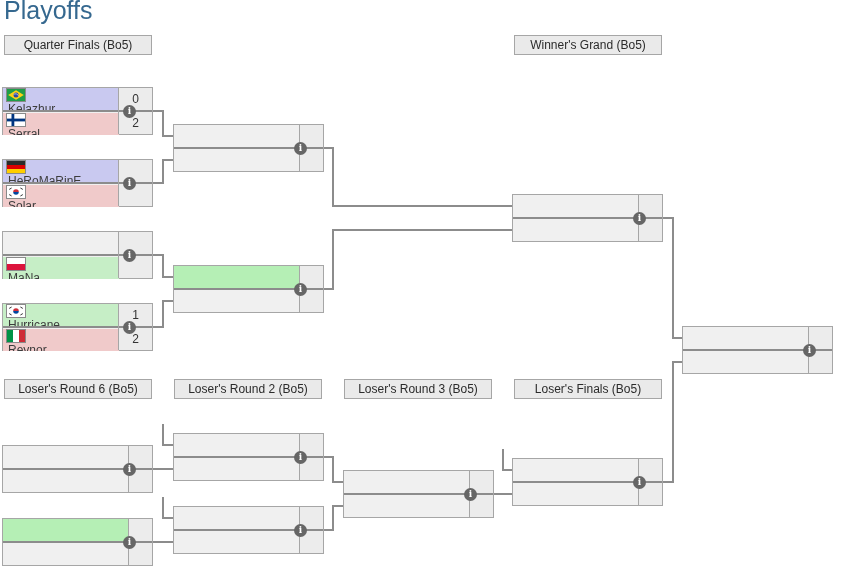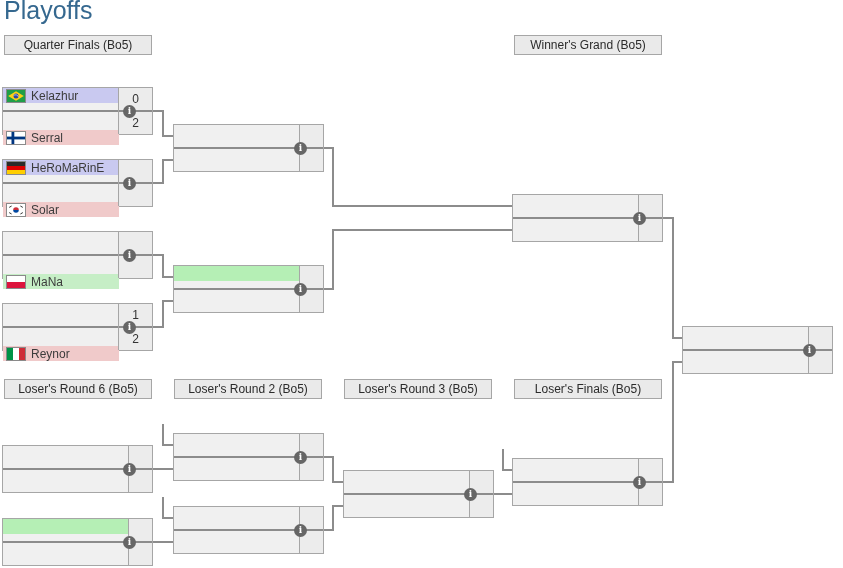--- a/index.html
+++ b/index.html
@@ -8,23 +8,23 @@
 
   .page-title{position:absolute;left:4px;top:-4px;font-size:25px;font-weight:400;
               color:#35688f;letter-spacing:0px;}
 
   .rh{position:absolute;width:148px;height:20px;box-sizing:border-box;
       background:#eaeaea;border:1px solid #a6a6a6;text-align:center;
       font-size:12px;line-height:18px;color:#2b2b2b;}
 
   .match{position:absolute;width:151px;height:48px;box-sizing:border-box;
          background:#f0f0f0;border:1px solid #a6a6a6;}
-  .row{position:absolute;left:0;top:0;right:23px;height:15px;display:flex;
-       align-items:flex-end;font-size:12px;color:#3c3c3c;overflow:hidden;}
-  .row.b{top:42px;}
+  .row{position:absolute;left:0;top:0;right:23px;height:22px;display:flex;
+       align-items:flex-start;font-size:12px;color:#3c3c3c;overflow:hidden;flex-direction:column;}
+  .row.b{top:25px;}
   .wide .row{right:33px;}
   .mid{position:absolute;left:0;right:0;top:22px;height:2px;background:#8c8c8c;}
   .vsep{position:absolute;top:0;bottom:0;right:23px;width:1px;background:#a6a6a6;}
   .wide .vsep{right:33px;}
   .score{position:absolute;right:0;top:0;width:23px;height:22px;background:#ececec;
          text-align:center;line-height:22px;font-size:12px;color:#333;}
   .wide .score{width:33px;}
   .score.b{top:24px;}
   .info{position:absolute;right:16px;top:17px;width:13px;height:13px;z-index:5;
         border-radius:50%;background:#666;color:#fff;text-align:center;
@@ -174,20 +174,36 @@
         </span>
       <span class="pname">MaNa</span>
     </div>
     <div class="vsep"></div>
     <div class="score"></div>
     <div class="score b"></div>
     <div class="info">i</div>
   </div>
 
   <div class="match wide" style="left:2px;top:303px">
+    <div class="row protoss">
+      <span class="flag">
+          <svg viewBox="0 0 18 12">
+            <rect width="18" height="12" fill="#fff"></rect>
+            <path d="M6.2 6a2.8 2.8 0 0 1 5.6 0Z" fill="#cd2e3a"></path>
+            <path d="M11.8 6a2.8 2.8 0 0 1-5.6 0Z" fill="#0047a0"></path>
+            <g stroke="#333" stroke-width="1">
+              <path d="M2.2 3.4 4.6 2"></path>
+              <path d="M13.4 10 15.8 8.6"></path>
+              <path d="M2.2 8.6 4.6 10"></path>
+              <path d="M13.4 2 15.8 3.4"></path>
+            </g>
+          </svg>
+        </span>
+      <span class="pname">Hurricane</span>
+    </div>
     <div class="mid"></div>
     <div class="row b zerg">
       <span class="flag">
           <svg viewBox="0 0 18 12">
             <rect width="6" height="12" fill="#009246"></rect>
             <rect x="6" width="6" height="12" fill="#fff"></rect>
             <rect x="12" width="6" height="12" fill="#ce2b37"></rect>
           </svg>
         </span>
       <span class="pname">Reynor</span>

